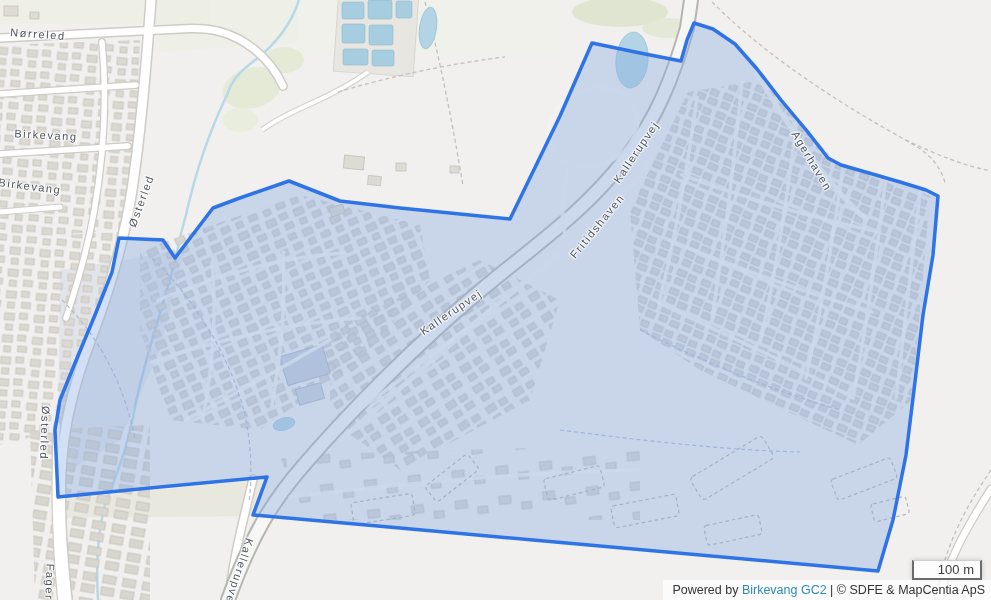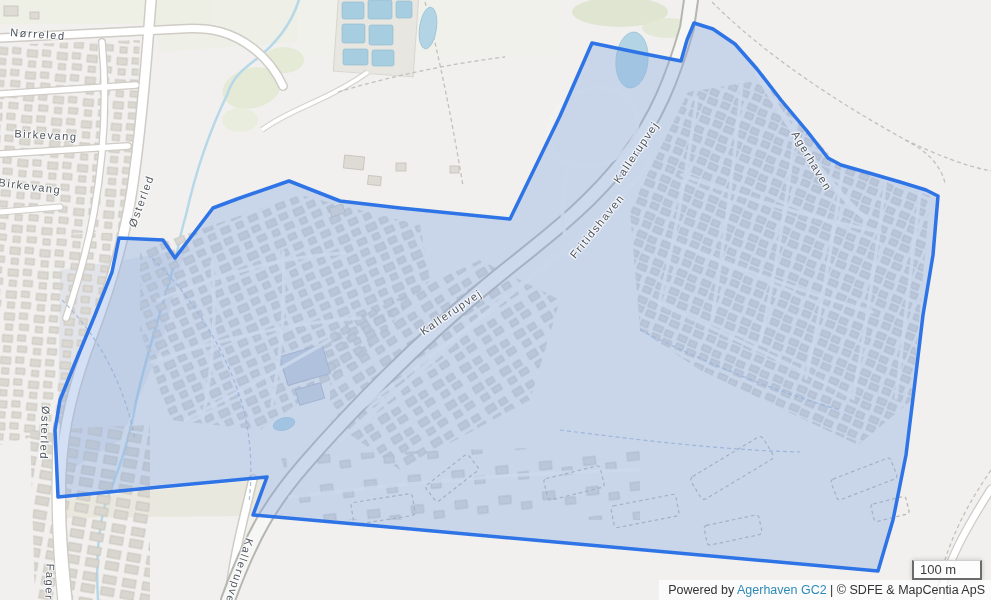--- a/index.html
+++ b/index.html
@@ -10,21 +10,21 @@
   }
   svg.map{position:absolute;left:0;top:0;}
   .labels{position:absolute;left:0;top:0;width:100%;height:100%;pointer-events:none;}
   .street-label{
     position:absolute;white-space:nowrap;font-size:11px;letter-spacing:1.6px;
     color:#4e555e;
     text-shadow:-1px -1px 1px #fff,1px -1px 1px #fff,-1px 1px 1px #fff,1px 1px 1px #fff,0 0 3px #fff;
     transform:translate(-50%,-50%) rotate(var(--r,0deg));
   }
   .scalebar{
-    position:absolute;right:9px;bottom:20px;min-width:70px;text-align:left;
+    position:absolute;right:9px;bottom:20px;min-width:70px;text-align:right;
     font-size:13px;color:#3c3c3c;background:rgba(255,255,255,.85);
     border:2px solid #6b6b6b;border-top:1px solid #cfcfcf;
     padding:1px 6px;box-shadow:0 0 5px rgba(0,0,0,.18);
   }
   .attribution{
     position:absolute;right:0;bottom:0;height:20px;line-height:20px;
     background:rgba(255,255,255,.75);padding:0 6px 0 9px;
     font-size:12.5px;color:#333;white-space:nowrap;
   }
   .attribution a{text-decoration:none;cursor:pointer;}
@@ -234,15 +234,15 @@
       <span class="street-label" style="left: 451px; top: 312px; --r: -34deg;">Kallerupvej</span>
       <span class="street-label" style="left: 636px; top: 152px; --r: -56deg;">Kallerupvej</span>
       <span class="street-label" style="left: 239px; top: 573px; --r: 108deg;">Kallerupvej</span>
       <span class="street-label" style="left: 597px; top: 226px; --r: -51deg;">Fritidshaven</span>
       <span class="street-label" style="left: 812px; top: 161px; --r: 59deg;">Agerhaven</span>
     </div>
 
   <div class="scalebar">100 m</div>
 
   <div class="attribution">
-    <span>Powered by </span><a href="#" style="color: rgb(45, 138, 184);">Agerhaven GC2</a><span> | © SDFE &amp; MapCentia ApS</span>
+    <span>Powered by </span><a href="#" style="color: rgb(45, 138, 184);">Birkevang GC2</a><span> | © SDFE &amp; MapCentia ApS</span>
   </div>
 </div>
 
 </body></html>

